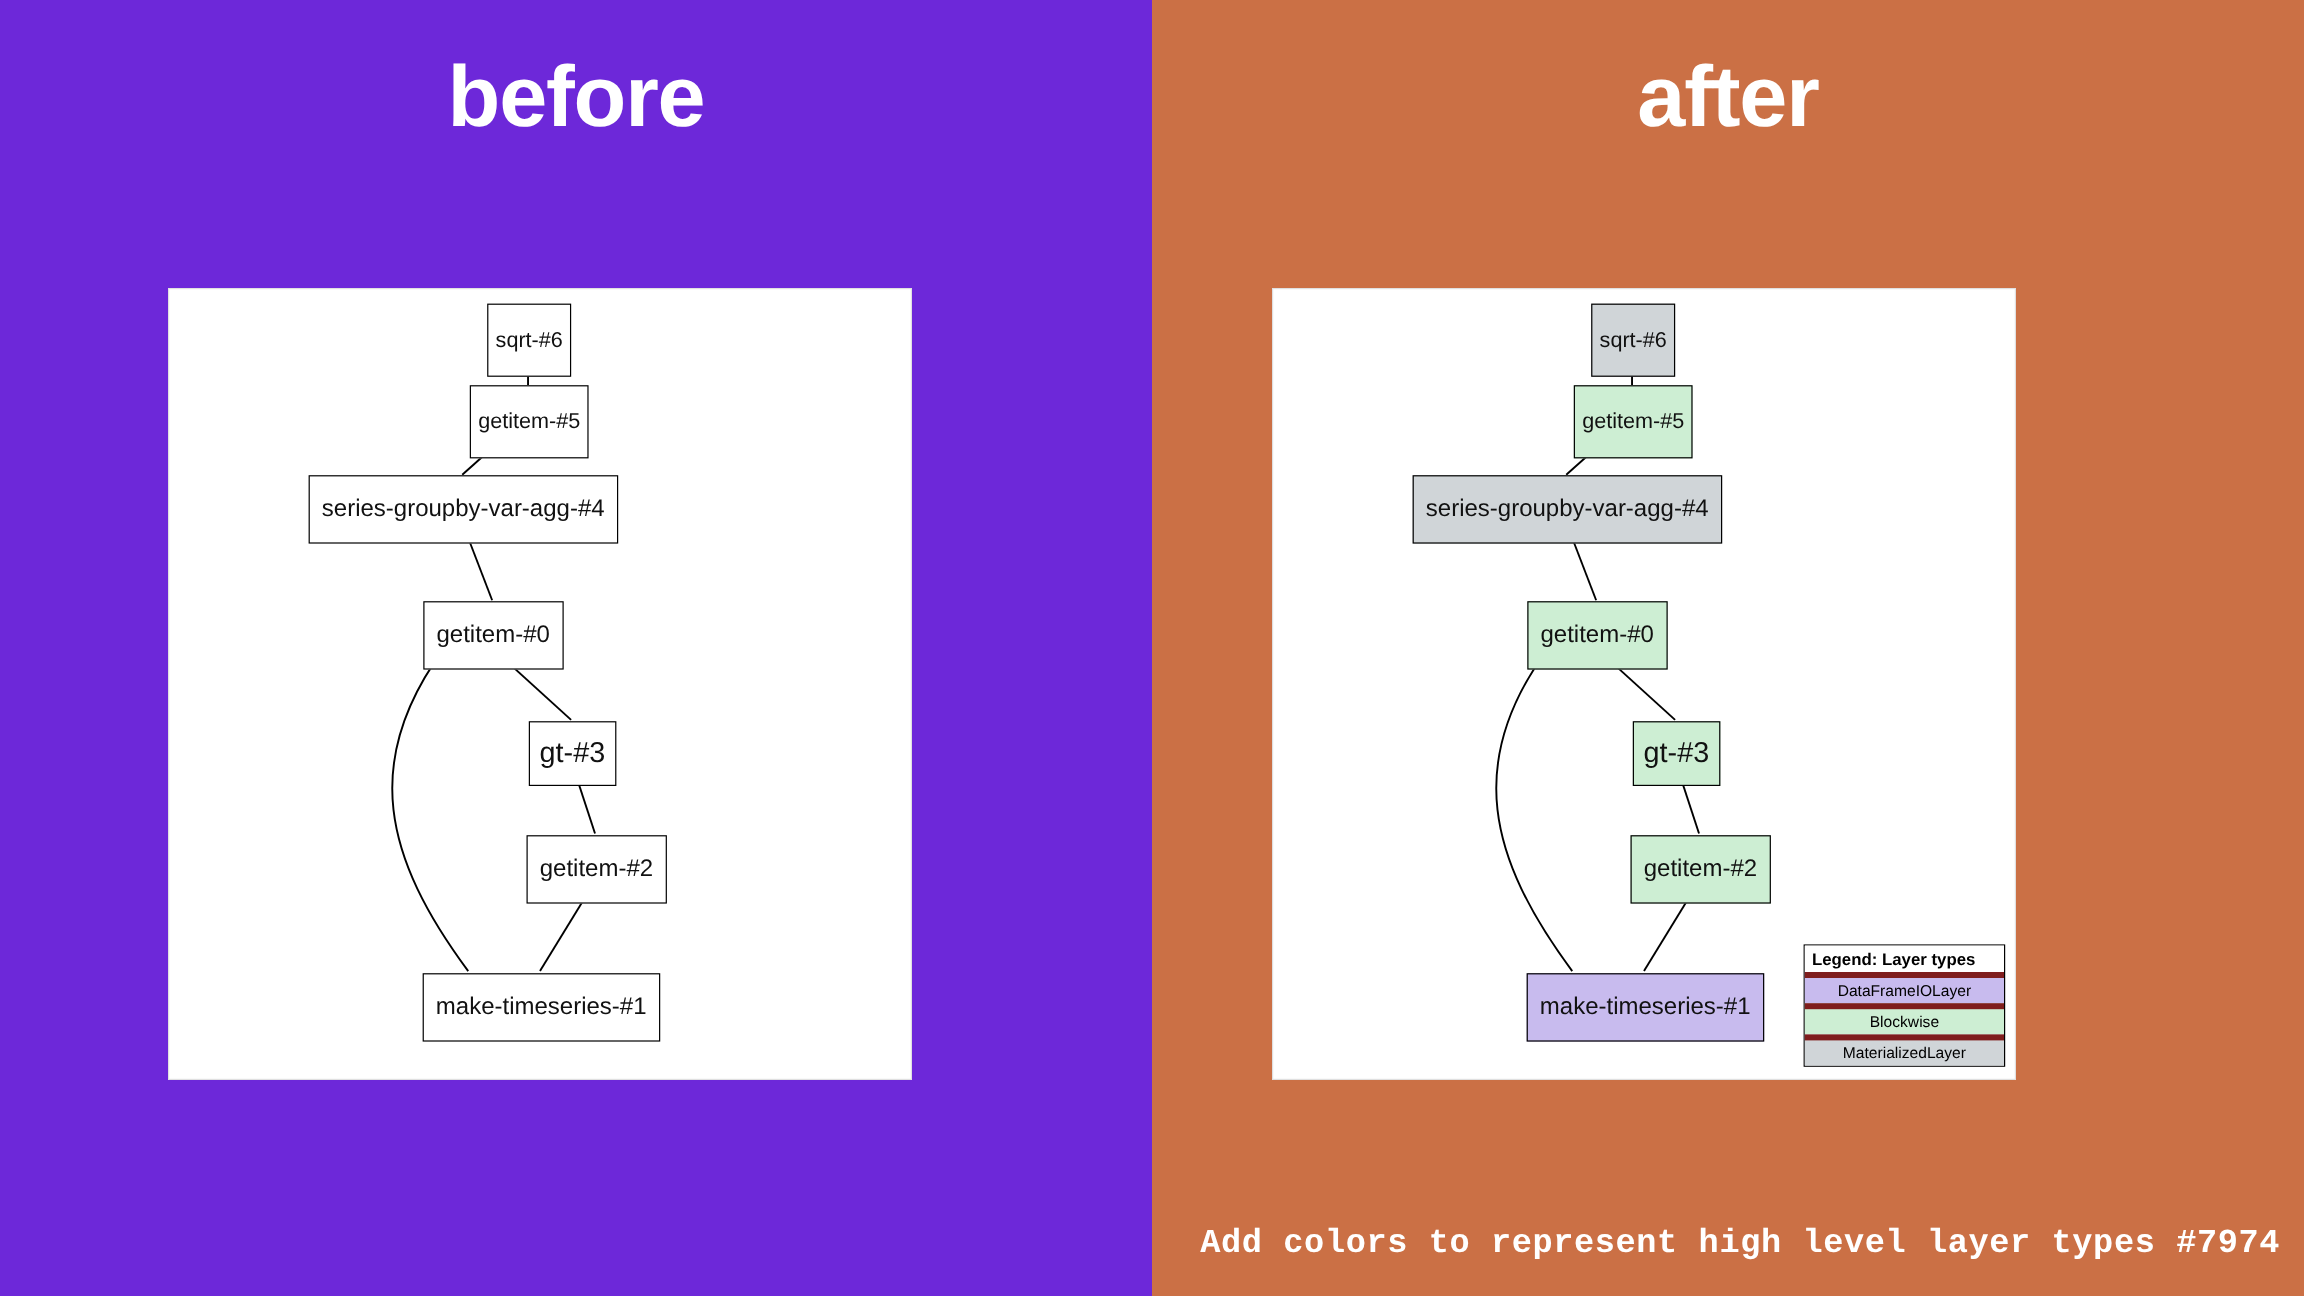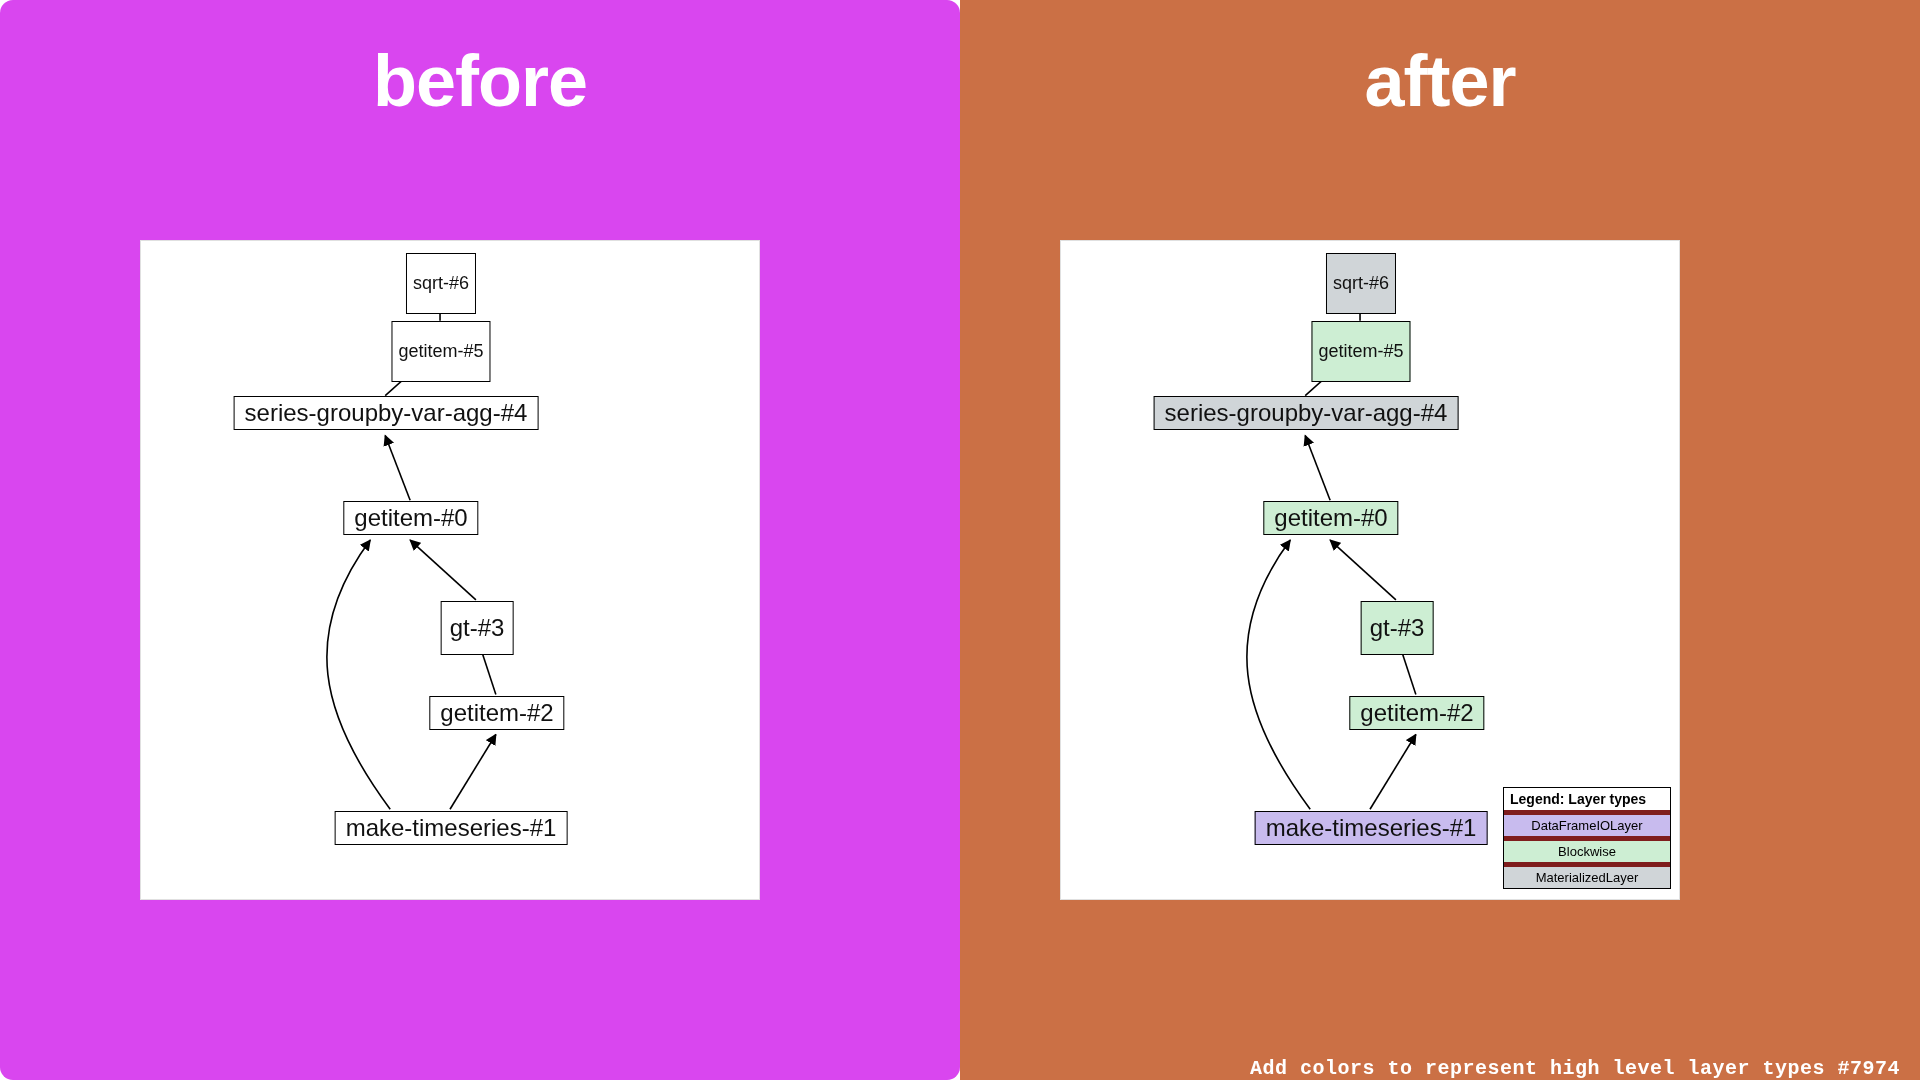--- a/index.html
+++ b/index.html
@@ -7,21 +7,21 @@
   body {
     font-family: -apple-system, BlinkMacSystemFont, "Segoe UI", Helvetica, Arial, sans-serif;
     width: 1920px; height: 1080px;
     position: relative;
     overflow: hidden;
   }
   .half {
     position: absolute; top: 0; bottom: 0;
     width: 50%;
   }
-  .left { left: 0; background: #d946ef; border-radius: 13px; }
+  .left { left: 0; background: #6d28d9; }
   .right { left: 50%; background: #cb7045; }
   .title {
     position: absolute; top: 40px; width: 100%;
     text-align: center;
     font-size: 72px; font-weight: 700; color: #fff;
     letter-spacing: -1px;
   }
   .panel {
     position: absolute;
     background: #fff;
@@ -32,23 +32,23 @@
     width: 620px; height: 660px;
   }
   .right .panel {
     left: 100px; top: 240px;
     width: 620px; height: 660px;
   }
   .node {
     position: absolute;
     border: 1.6px solid #000;
     background: #fff;
-    padding: 2px 10px;
+    padding: 16px 10px;
     font-family: Helvetica, Arial, sans-serif;
-    font-size: 24px;
+    font-size: 20px;
     color: #111;
     white-space: nowrap;
     transform: translateX(-50%);
     text-align: center;
   }
   .node.small { font-size: 18px; padding: 19px 6px; }
   .node.med { font-size: 24px; padding: 12px 8px; }
   .legend-box {
     position: absolute;
     right: 8px; bottom: 10px;
@@ -62,26 +62,26 @@
     background: #fff;
   }
   .legend-item {
     font-size: 13px;
     padding: 3px 6px;
     border-top: 5px solid #7f1d1d;
     text-align: center;
   }
   .caption {
     position: absolute;
-    bottom: 0;
+    bottom: 28px;
     right: 20px;
     color: #fff;
     font-family: "Courier New", ui-monospace, monospace;
     font-weight: 700;
-    font-size: 20px;
+    font-size: 28px;
     letter-spacing: 0.5px;
   }
   svg.edges {
     position: absolute; left: 0; top: 0;
     width: 100%; height: 100%;
     pointer-events: none;
   }
 </style>
 </head>
 <body>

